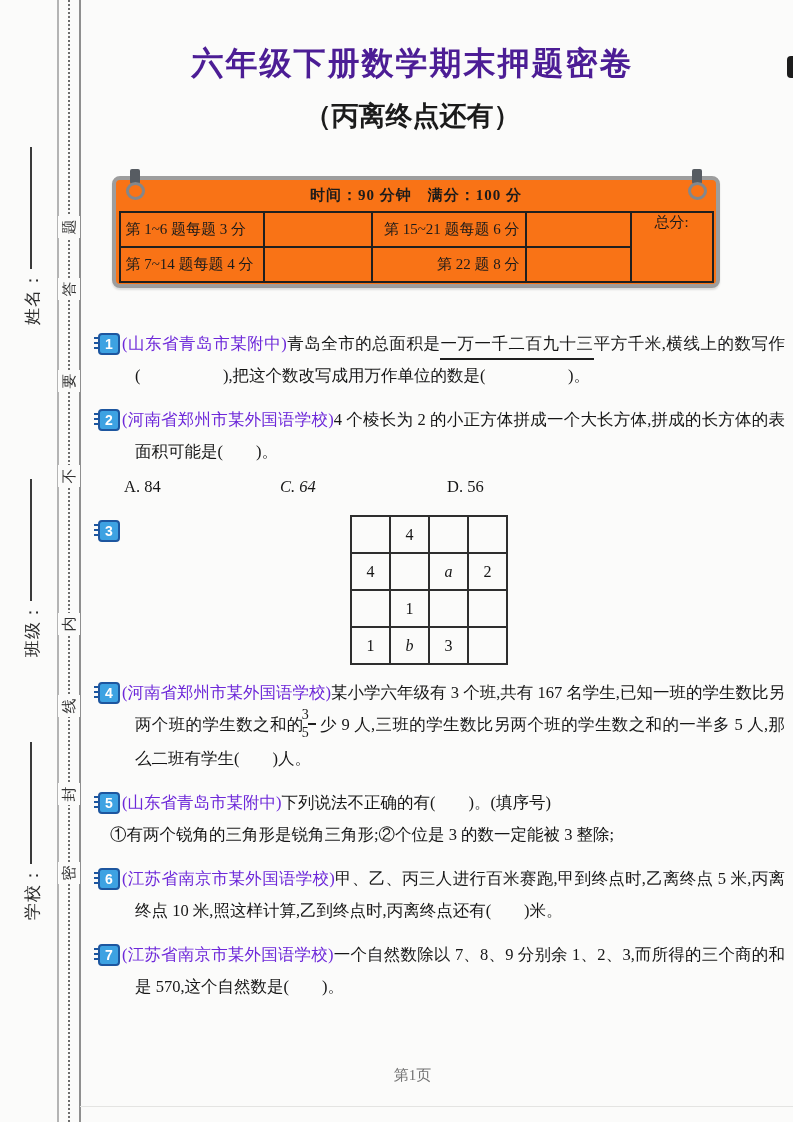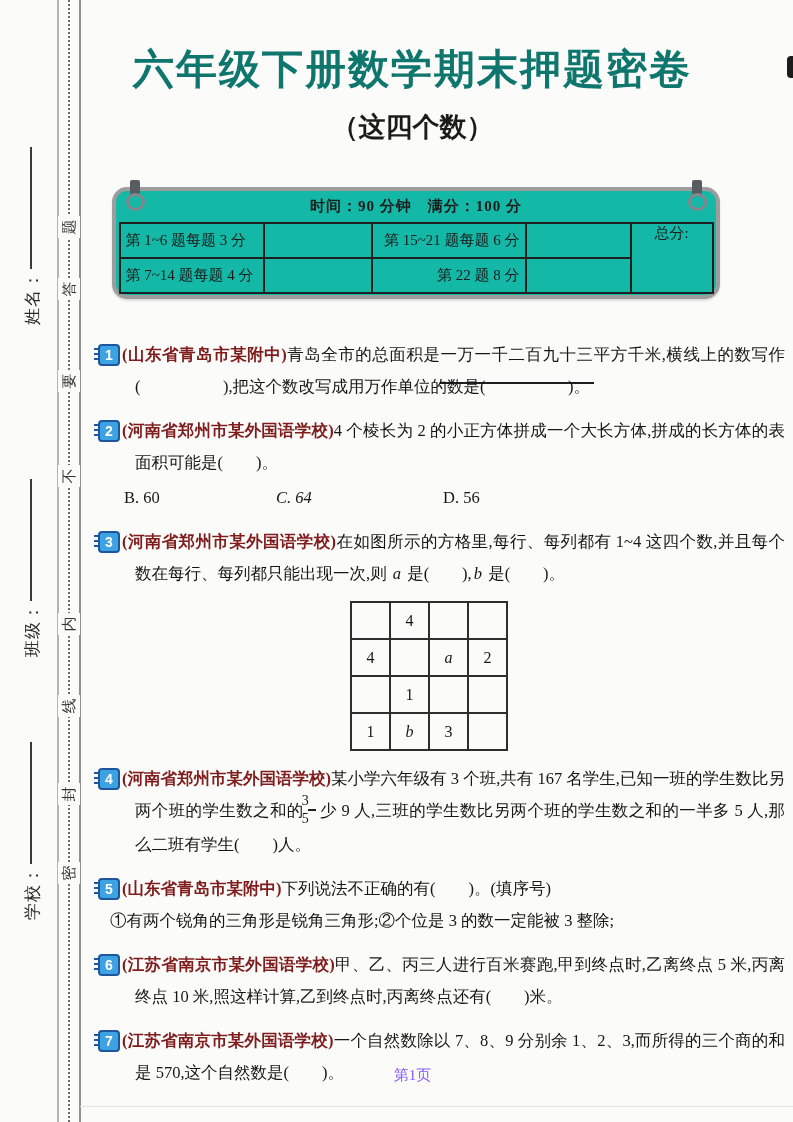--- a/index.html
+++ b/index.html
@@ -27,29 +27,29 @@
   .seal-char {
     position:absolute; left:58px; width:22px; height:22px;
     line-height:22px; text-align:center;
     transform:rotate(-90deg);
     background:#fbfbfa; font-size:15px; color:#333;
   }
 
   
   .main { position:absolute; left:90px; top:0; width:695px; }
   .head-block { width:645px; text-align:center; }
-  .title { margin-top:42px; font-size:41px; font-weight:900; letter-spacing:2px;
-           font-family:Liberation Mono, monospace; color:#0f766e; }
+  .title { margin-top:42px; font-size:32px; font-weight:900; letter-spacing:2px;
+           font-family:Liberation Mono, monospace; color:#4c1d95; }
   .subtitle { margin-top:12px; font-size:27px; font-weight:800;
               font-family:"Liberation Sans","DejaVu Sans",sans-serif; }
 
   
   .banner {
     position:relative; margin:42px 0 0 22px; width:600px; height:104px;
-    border:4px solid #9d9d9d; border-radius:15px; background:#14b8a6;
+    border:4px solid #9d9d9d; border-radius:8px; background:#f97316;
     box-shadow:0 2px 2px rgba(0,0,0,.12);
   }
   .pin { position:absolute; top:-11px; width:18px; height:32px; }
   .pin.left { left:10px; } .pin.right { right:10px; }
   .pin-stem { width:10px; height:15px; background:#575c62; border-radius:2px; margin:0 auto; }
   .pin-ring { width:13px; height:12px; border:3px solid #83878c; border-radius:50%; margin:-2px auto 0; }
 
   .time-line { text-align:center; font-size:15px; font-weight:700; margin-top:6px; letter-spacing:1px; }
   table.score { border-collapse:collapse; margin:6px auto 16px; table-layout:fixed; }
   table.score td { border:2px solid #1f1f1f; height:33px; font-size:15px; padding:0 5px; overflow:hidden; white-space:nowrap; }
@@ -64,41 +64,41 @@
   .q-num {
     position:absolute; left:8px; top:5px; width:22px; height:22px; box-sizing:border-box;
     background:#3da2e2; border:2px solid #1d569f; border-radius:4px;
     color:#fff; font-weight:700; font-size:14px; line-height:18px; text-align:center;
     font-family:"Liberation Sans","DejaVu Sans",sans-serif;
   }
   .q-num::before {
     content:""; position:absolute; left:-6px; top:2px; width:4px; height:14px;
     background:repeating-linear-gradient(#1d569f 0 2px, transparent 2px 5px);
   }
-  .src { color:#7f1d1d;font-weight:bold; }
-  .ul-seg { border-bottom:2px solid #1f1f1f; padding-bottom:18px; }
+  .src { color:#6d28d9; }
+  .ul-seg { border-bottom:2px solid #1f1f1f; padding-bottom:5px; }
   .it { font-style:italic; padding:0 2px; }
 
   .opts { display:flex; margin:3px 0 0 -11px; }
   .opt-a { width:156px; } .opt-b { width:152px; } .opt-c { width:167px;font-style:italic; }
 
   table.sudoku { border-collapse:collapse; margin:11px 0 5px 215px; }
   table.sudoku td {
     width:37px; height:35px; border:2px solid #2e2e2e; text-align:center;
     font-size:16px; padding:0;
   }
 
   .frac { display:inline-block; vertical-align:middle; text-align:center; line-height:1.05;
           font-size:14px; margin:0 4px; transform:translateY(-2px); }
   .frac .num { display:block; padding:0 4px 1px; }
   .frac .den { display:block; border-top:2px solid #1f1f1f; padding:1px 4px 0; }
 
   .q-sub { margin-left:-25px; }
 
-  .footer { position:absolute; left:90px; width:645px; top:1066px; text-align:center; font-size:15px; color:#8b5cf6; }
+  .footer { position:absolute; left:90px; width:645px; top:1066px; text-align:center; font-size:15px; color:#737373; }
   .bottom-line { position:absolute; left:80px; right:0; top:1106px; border-top:1px solid #e4e4e2; }
   .edge-mark { position:absolute; right:0; top:56px; width:6px; height:22px; background:#1c1c1c; border-radius:4px 0 0 4px; }
 </style>
 </head>
 <body>
 
 <div class="page">
 
   <div class="vline l1"></div>
   <div class="vline dot"></div>
@@ -122,21 +122,21 @@
   <span class="seal-char" style="top:370px;">要</span>
   <span class="seal-char" style="top:465px;">不</span>
   <span class="seal-char" style="top:613px;">内</span>
   <span class="seal-char" style="top:695px;">线</span>
   <span class="seal-char" style="top:783px;">封</span>
   <span class="seal-char" style="top:862px;">密</span>
 
   <div class="main">
     <div class="head-block">
       <div class="title">六年级下册数学期末押题密卷</div>
-      <div class="subtitle">（这四个数）</div>
+      <div class="subtitle">（丙离终点还有）</div>
     </div>
 
     <div class="banner">
       <div class="pin left">
         <div class="pin-stem"></div>
         <div class="pin-ring"></div>
       </div>
       <div class="pin right">
         <div class="pin-stem"></div>
         <div class="pin-ring"></div>
@@ -165,29 +165,28 @@
 
       <div class="q">
         <span class="q-num">1</span>
         <p class="q-text"><span class="src">(山东省青岛市某附中)</span><span>青岛全市的总面积是</span><span class="ul-seg">一万一千二百九十三</span><span>平方千米,横线上的数写作(　　　　　),把这个数改写成用万作单位的数是(　　　　　)。</span></p>
       </div>
 
       <div class="q">
         <span class="q-num">2</span>
         <p class="q-text"><span class="src">(河南省郑州市某外国语学校)</span><span>4 个棱长为 2 的小正方体拼成一个大长方体,拼成的长方体的表面积可能是(　　)。</span></p>
         <div class="opts">
-          <span class="opt-b">B. 60</span>
+          <span class="opt-a">A. 84</span>
           <span class="opt-c">C. 64</span>
           <span class="opt-d">D. 56</span>
         </div>
       </div>
 
       <div class="q">
         <span class="q-num">3</span>
-        <p class="q-text"><span class="src">(河南省郑州市某外国语学校)</span><span>在如图所示的方格里,每行、每列都有 1~4 这四个数,并且每个数在每行、每列都只能出现一次,则 </span><span class="it">a</span><span> 是(　　),</span><span class="it">b</span><span> 是(　　)。</span></p>
         <table class="sudoku">
           <tbody>
               <tr>
             <td></td>
             <td>4</td>
             <td></td>
             <td></td>
           </tr>
           <tr>
             <td>4</td>

